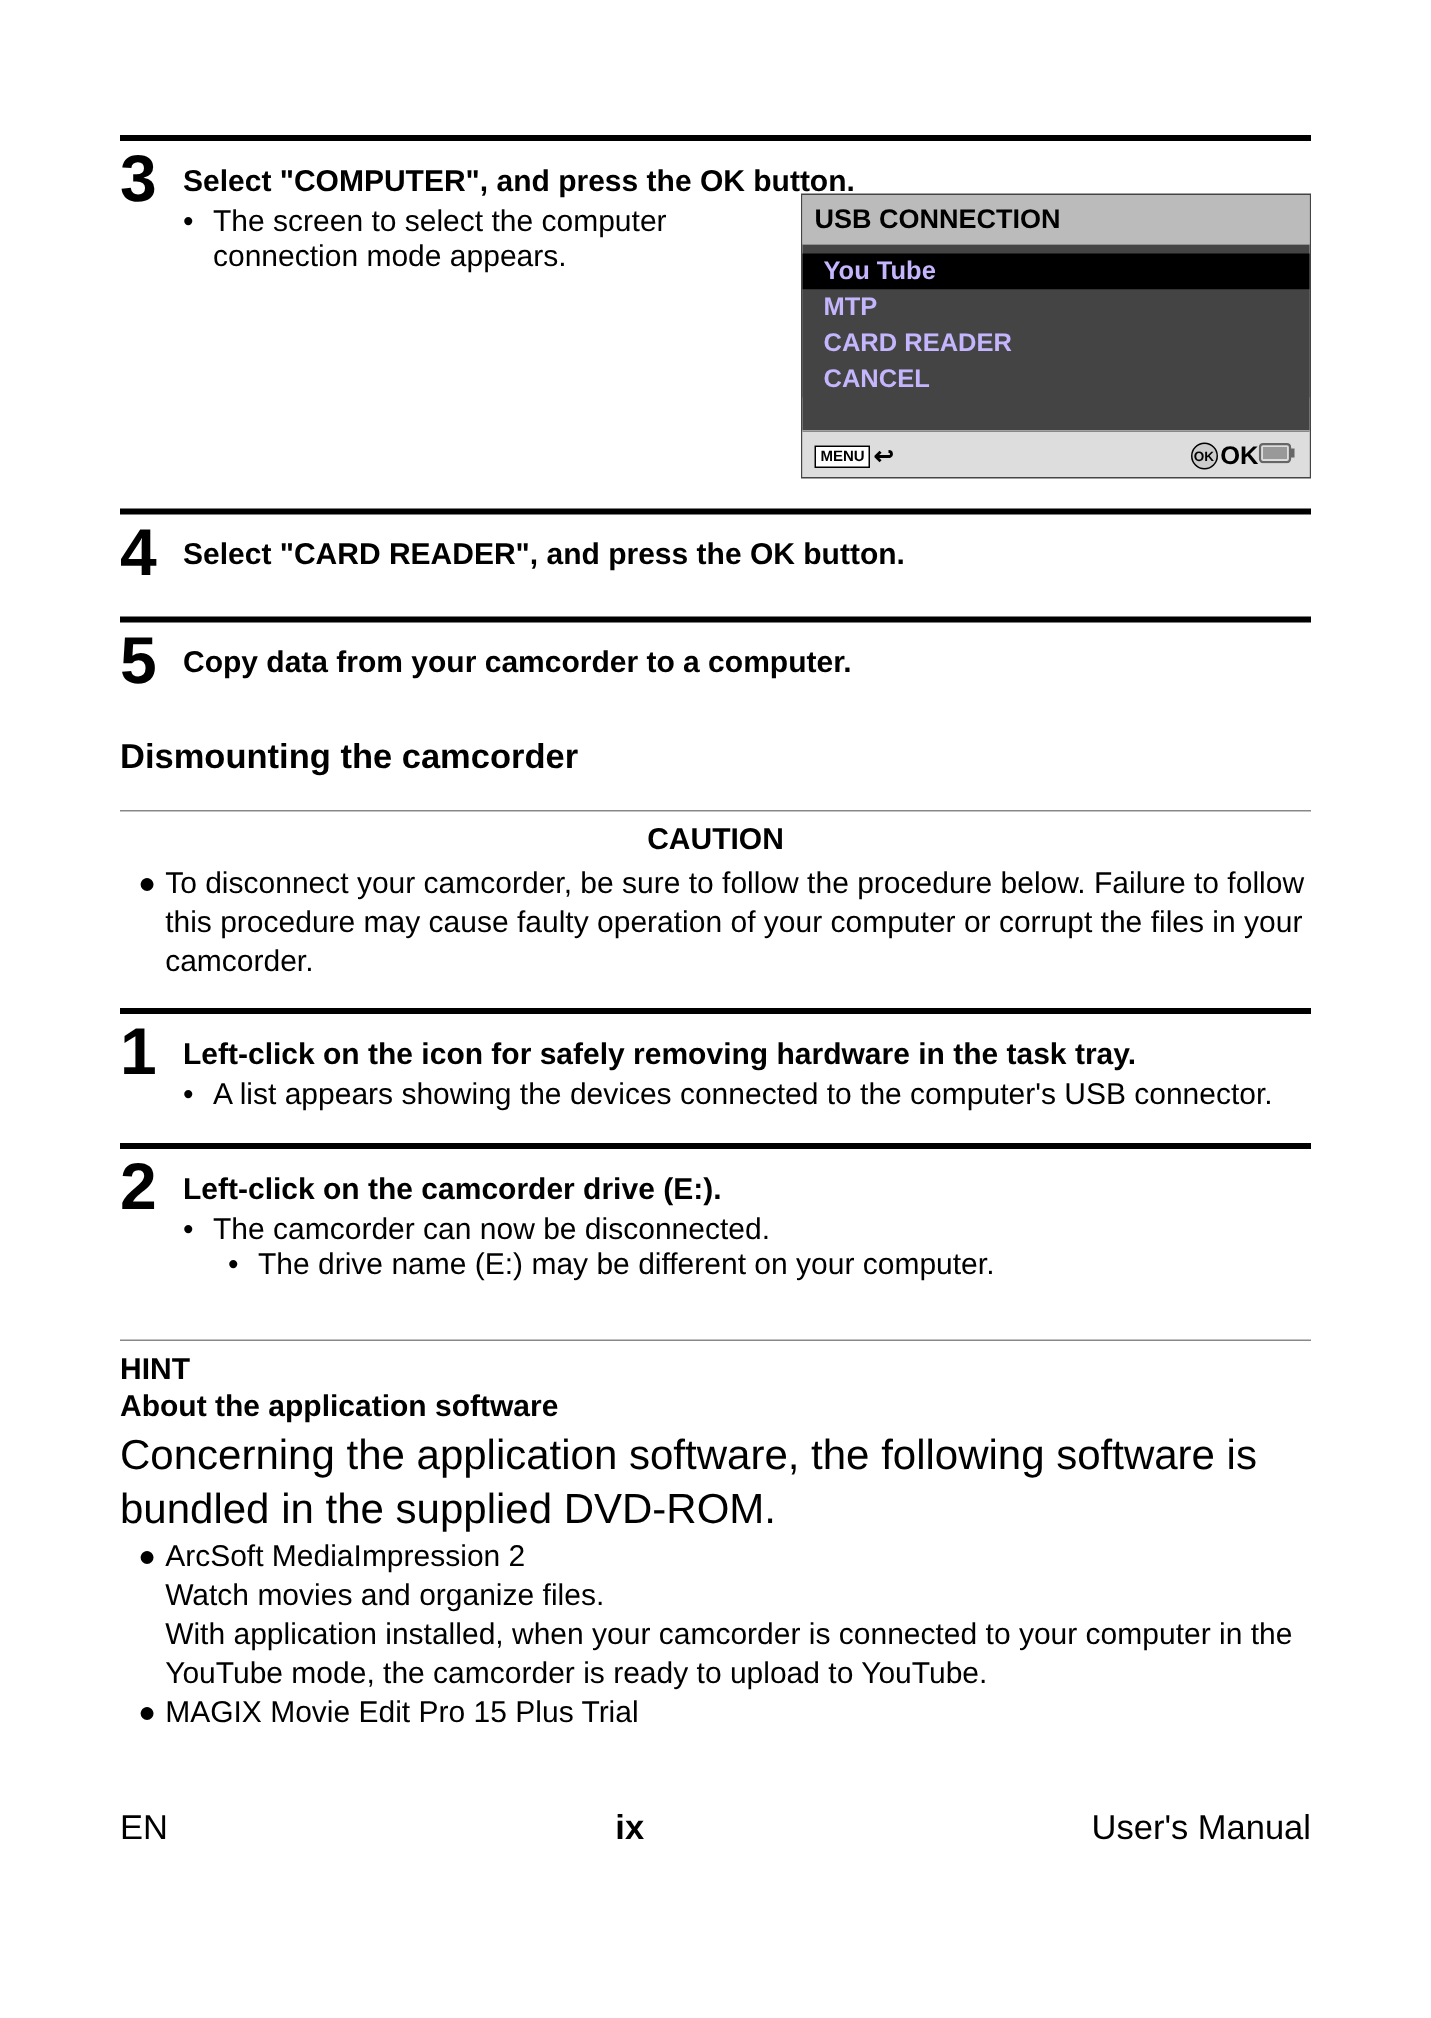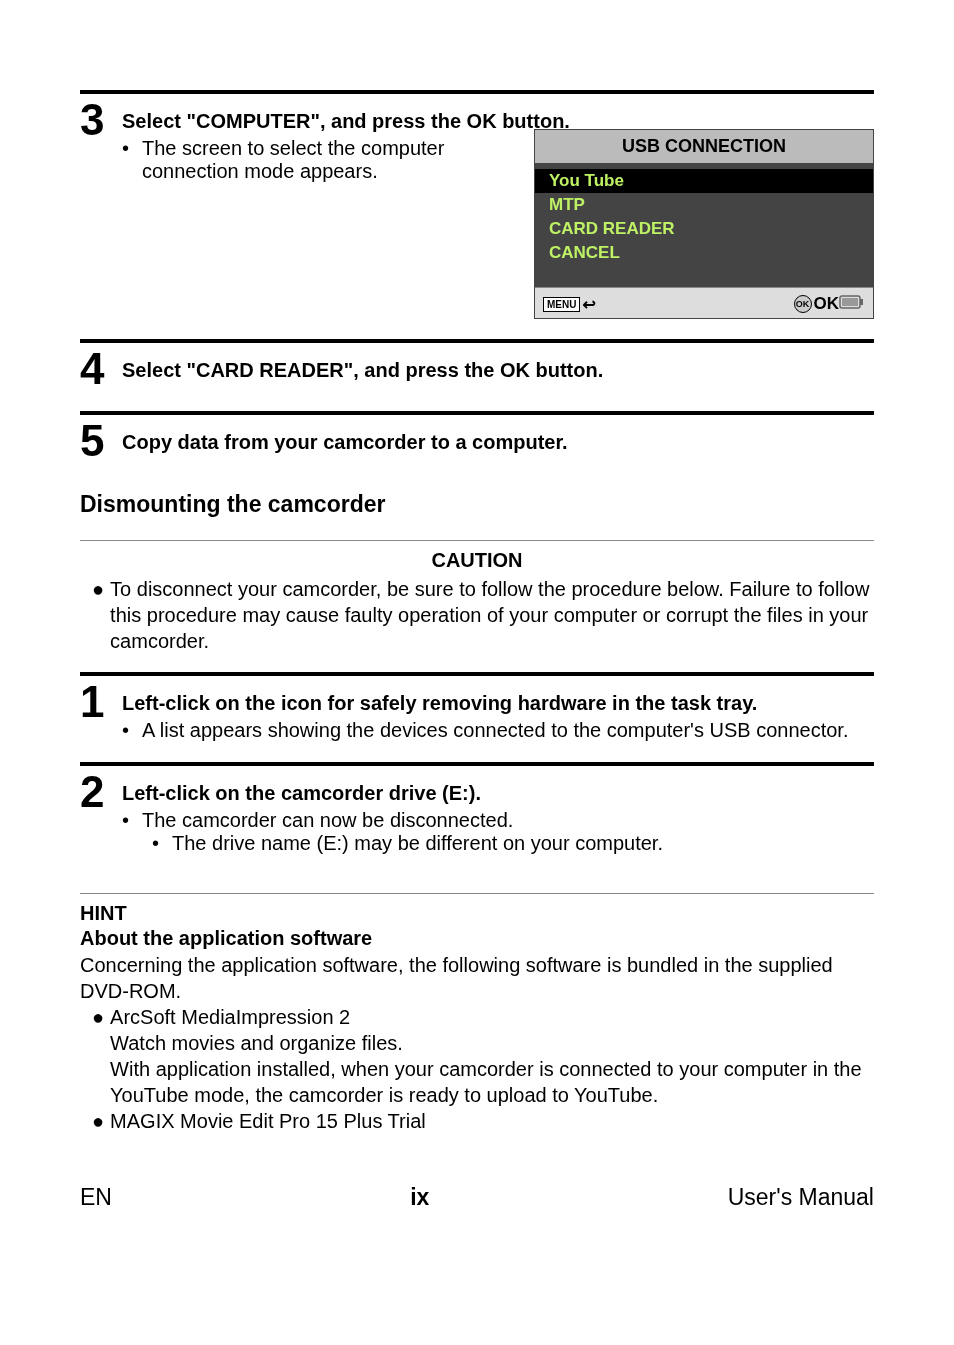--- a/index.html
+++ b/index.html
@@ -58,30 +58,30 @@
       width: 340px;
       font-family: Arial, sans-serif;
       margin-left: auto;
       margin-top: -8px;
     }
     .usb-title {
       background: #bbb;
       padding: 6px 8px;
       font-weight: bold;
       font-size: 18px;
-      text-align: center;
+      text-align: left;
       color: #000;
     }
     .usb-body {
       background: #444;
       padding: 6px 0 4px 0;
     }
     .usb-row {
       background: #444;
-      color: #bef264;
+      color: #c4b5fd;
       font-weight: bold;
       font-size: 17px;
       padding: 2px 14px;
     }
     .usb-row.selected {
       background: #000;
     }
     .usb-footer {
       background: #ddd;
       display: flex;
@@ -159,21 +159,21 @@
       font-weight: bold;
       font-size: 20px;
       margin-bottom: 2px;
     }
     .hint-about {
       font-weight: bold;
       font-size: 20px;
       margin-bottom: 2px;
     }
     .hint-body {
-      font-size: 20px;
+      font-size: 28px;
       line-height: 1.3;
     }
     .footer {
       display: flex;
       justify-content: space-between;
       font-size: 23px;
       margin-top: 50px;
     }
     .footer-center {
       font-weight: bold;

